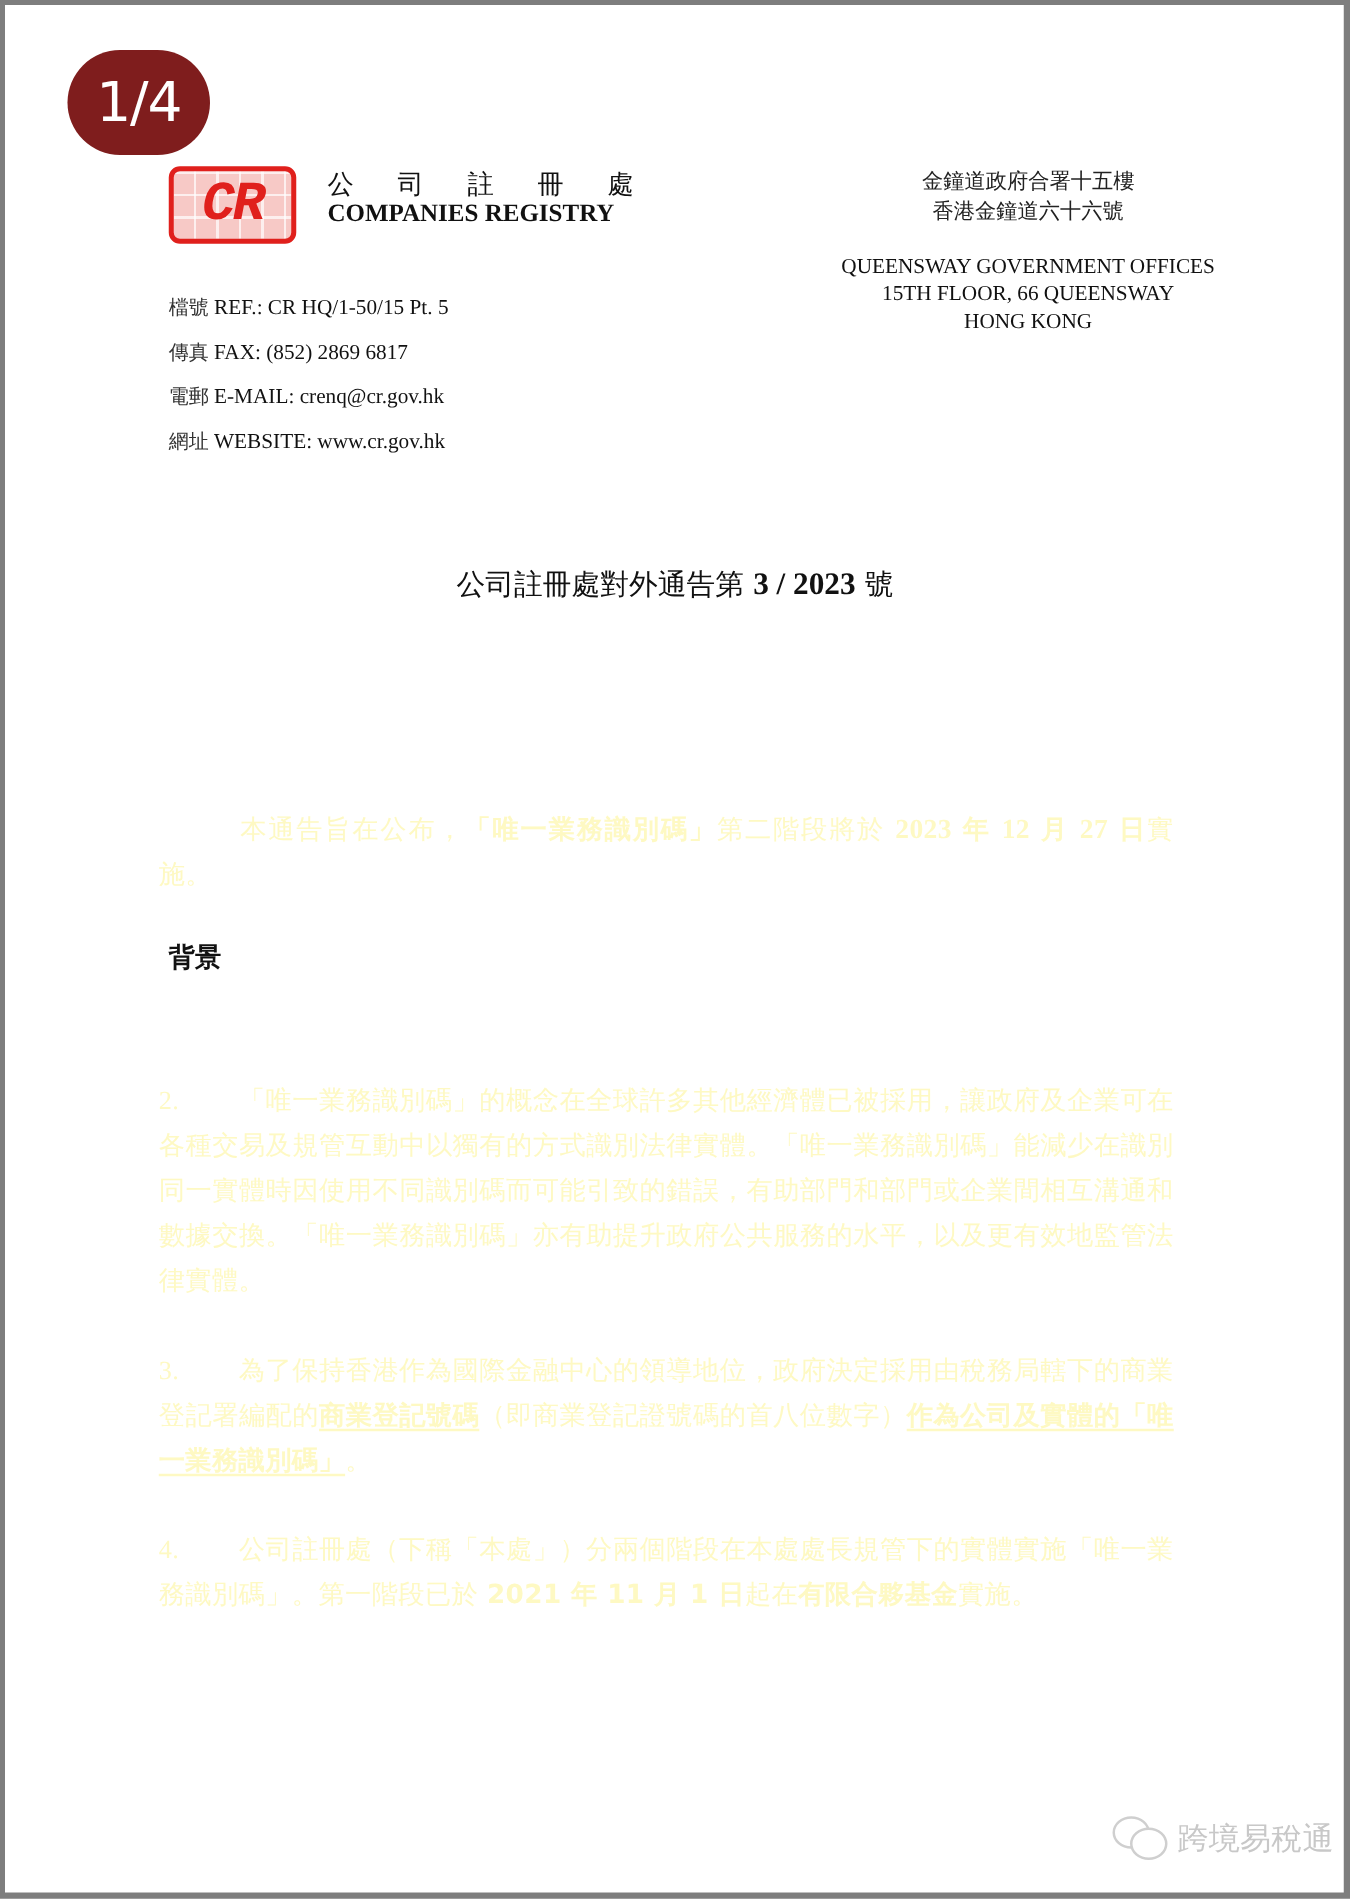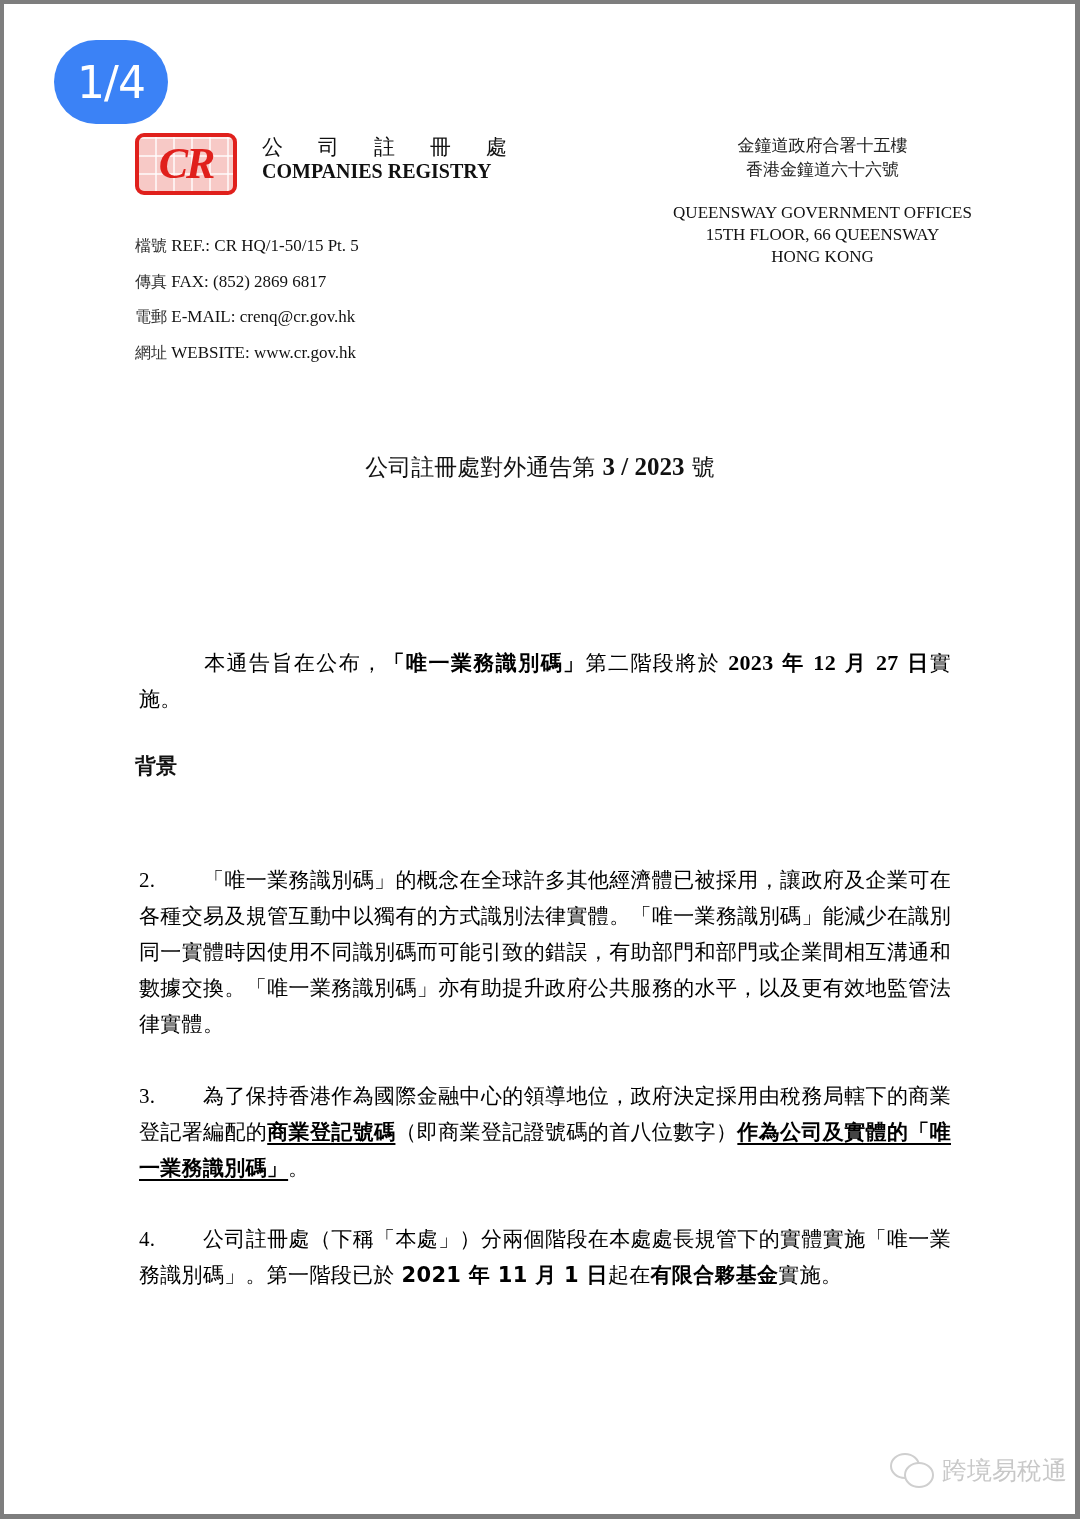--- a/index.html
+++ b/index.html
@@ -8,35 +8,35 @@
     background: #7e7e7e;
     font-family: "Liberation Serif", "DejaVu Serif", serif;
     color: #111;
   }
   .page {
     position: absolute; left: 4px; top: 4px; width: 1071px; height: 1510px;
     background: #ffffff;
   }
   .page-badge {
     position: absolute; left: 54px; top: 40px; width: 114px; height: 84px;
-    background: #3b82f6; border-radius: 42px;
+    background: #7f1d1d; border-radius: 42px;
     color: #fff; font-family: "DejaVu Sans", sans-serif; font-size: 44px;
     display: flex; align-items: center; justify-content: center; letter-spacing: -1px;
   }
   .logo {
     position: absolute; left: 135px; top: 133px; width: 102px; height: 62px;
     border: 4px solid #e0201c; border-radius: 9px; box-sizing: border-box;
     background:
       repeating-linear-gradient(90deg, transparent 0 16px, rgba(255,255,255,0.7) 16px 18px),
       repeating-linear-gradient(0deg, transparent 0 16px, rgba(255,255,255,0.7) 16px 18px),
       #f7c9c6;
     display: flex; align-items: center; justify-content: center;
   }
   .logo span {
-    font-family: Liberation Serif, serif; font-weight: bold; font-style: italic;
+    font-family: Liberation Mono, monospace; font-weight: bold; font-style: italic;
     font-size: 44px; color: #e0201c; letter-spacing: -2px; line-height: 1;
   }
   .org-zh {
     position: absolute; left: 262px; top: 133px; width: 245px;
     display: flex; justify-content: space-between; font-size: 21px;
     font-family: "DejaVu Sans", sans-serif;
   }
   .org-en {
     position: absolute; left: 262px; top: 160px; font-size: 20px; font-weight: bold;
   }
@@ -53,23 +53,23 @@
   }
   .contact .zh { font-family: "DejaVu Sans", sans-serif; font-size: 16px; color: #333; }
   .title {
     position: absolute; left: 0; width: 1080px; text-align: center;
     font-family: "DejaVu Sans", sans-serif; font-size: 23px; color: #111;
   }
   .title b { font-family: "Liberation Serif", serif; font-size: 25px; }
   .t1 { top: 452px; }
   .t2 { top: 516px; line-height: 34px; }
   .body-text {
-    position: absolute; left: 139px; width: 812px;
+    position: absolute; left: 127px; width: 812px;
     font-family: "DejaVu Sans", sans-serif; font-size: 21px; line-height: 36px;
-    color: #000000; text-align: justify; letter-spacing: 0.3px;
+    color: #fef9c3; text-align: justify; letter-spacing: 0.3px;
   }
   .body-text b { font-weight: bold; }
   .body-text .numb { font-family: "Liberation Serif", serif; font-weight: bold; font-size: 22px; }
   .u { text-decoration: underline; text-underline-offset: 4px; font-weight: bold; }
   .indent { display: inline-block; width: 64px; }
   .para-label { display: inline-block; width: 64px; font-family: "Liberation Serif", serif; font-size: 21px; }
   .heading {
     position: absolute; left: 135px; top: 752px; font-family: "DejaVu Sans", sans-serif;
     font-size: 21px; font-weight: bold;
   }

